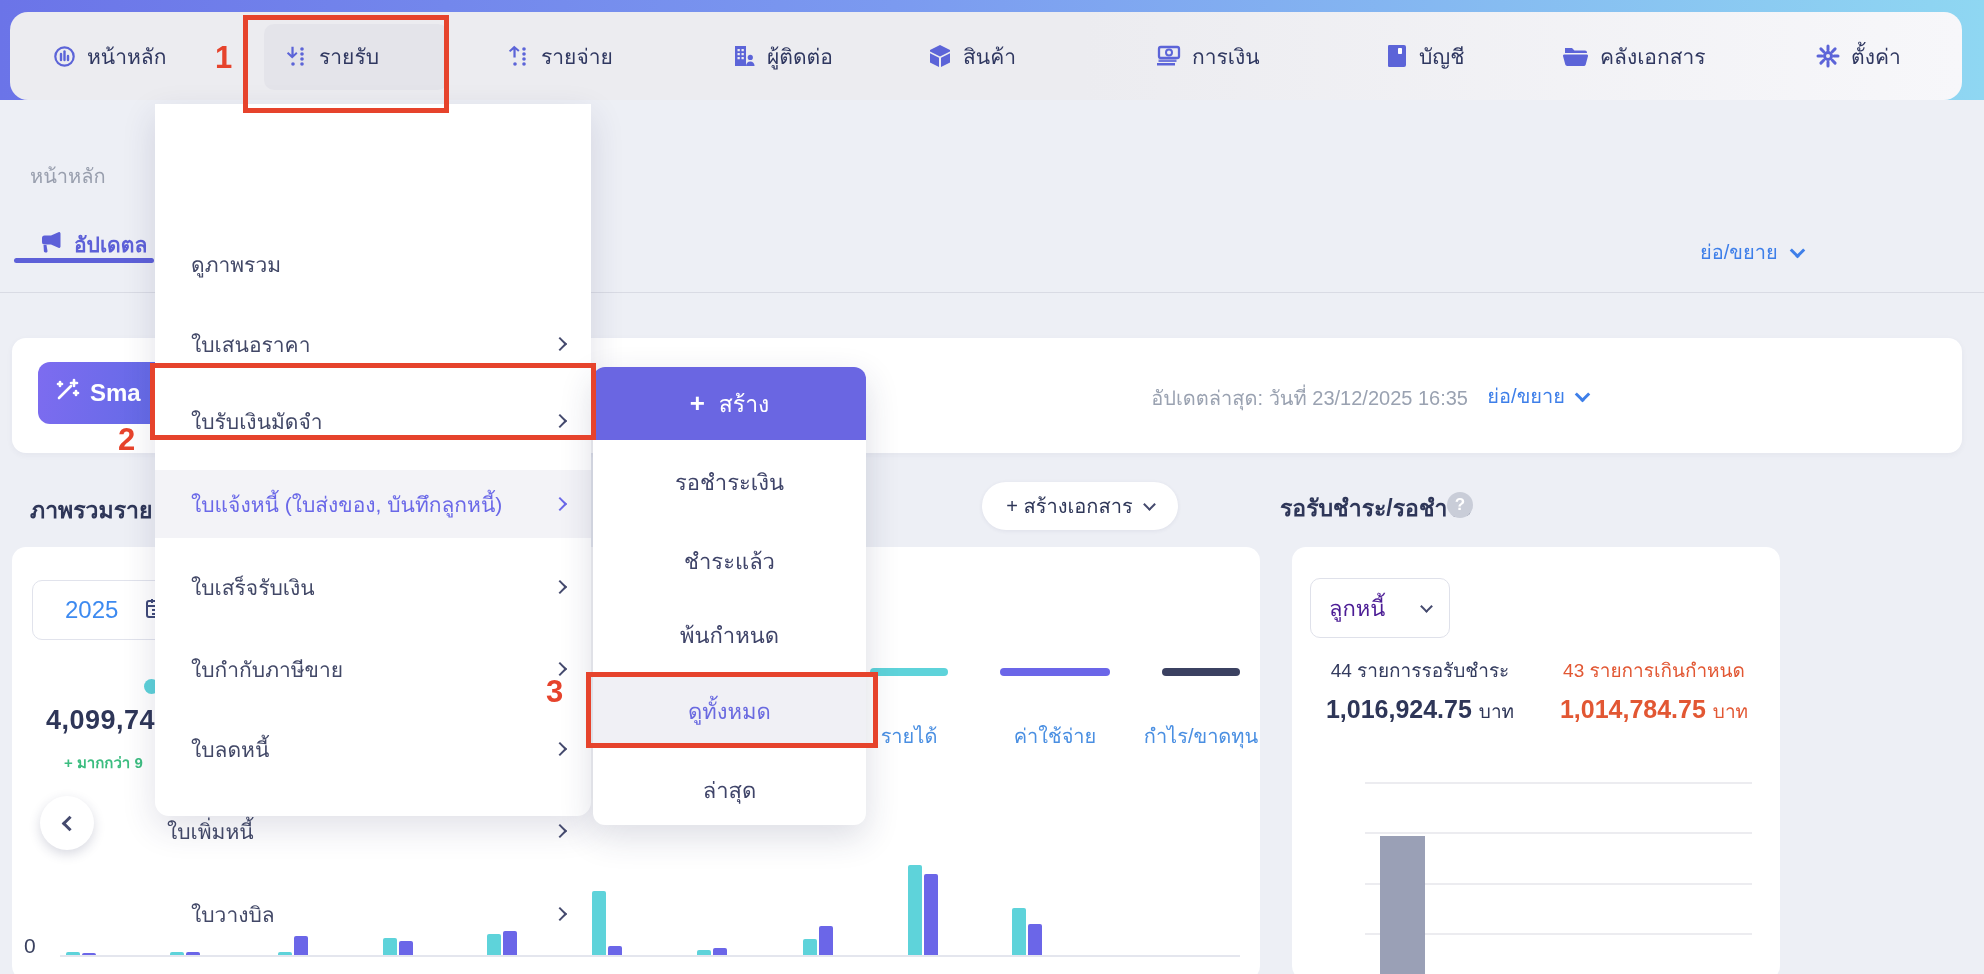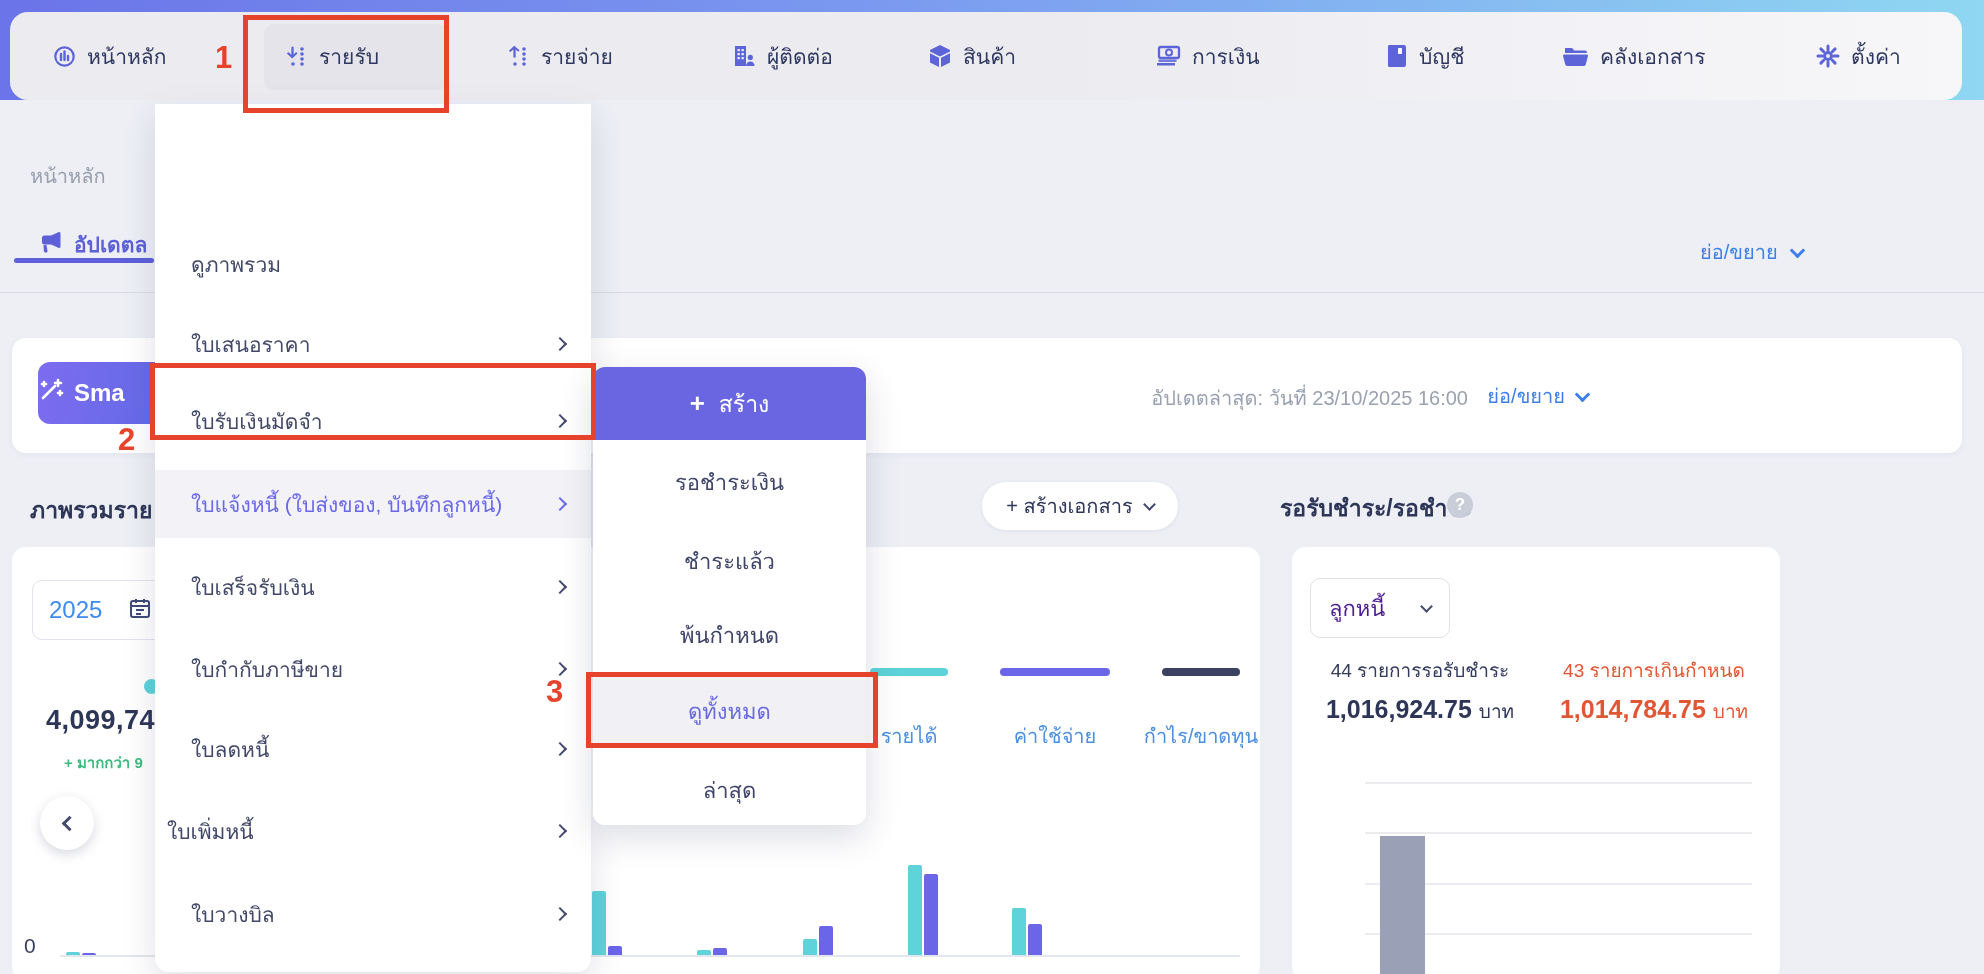--- a/index.html
+++ b/index.html
@@ -29,34 +29,34 @@
   #top-expand { position:absolute; left:1700px; top:236px; display:flex; gap:14px;
     align-items:center; color:#3e7fe9; font-size:20px; cursor:pointer; }
   #tab-divider { position:absolute; left:0; top:292px; width:1984px; height:1px;
     background:#d9dbe4; }
 
   
   #smart-card { position:absolute; left:12px; top:338px; width:1950px; height:115px;
     background:#ffffff; border-radius:14px; box-shadow:0 2px 6px rgba(50,55,100,.05); }
   #smart-badge { position:absolute; left:26px; top:24px; width:140px; height:62px;
     border-radius:12px; background:linear-gradient(100deg,#7d6cf0,#5f6ae4);
-    display:flex; align-items:center; gap:10px; overflow:hidden;
+    display:flex; align-items:center; gap:10px; padding-left:16px; overflow:hidden;
     color:#fff; font-weight:bold; font-size:24px; }
   #smart-date { position:absolute; right:494px; top:44px; font-size:20px; color:#9aa2b1; }
   #smart-expand { position:absolute; right:374px; top:42px; display:flex; gap:12px;
     align-items:center; color:#3e7fe9; font-size:20px; cursor:pointer; }
 
   
   #overview-title { position:absolute; left:30px; top:492px; font-size:23px;
     font-weight:bold; color:#2e3658; }
   #overview-card { position:absolute; left:12px; top:547px; width:1248px; height:433px;
     background:#fff; border-radius:14px; }
   #year-box { position:absolute; left:20px; top:33px; width:190px; height:60px;
     border:1px solid #e1e3ec; border-radius:10px; background:#fff; display:flex;
-    align-items:center; gap:26px; padding-left:16px; cursor:pointer; }
+    align-items:center; gap:26px; padding-left:32px; cursor:pointer; }
   #year-box .year { color:#3d8af0; font-size:24px; }
   #rev-dot { position:absolute; left:132px; top:132px; width:15px; height:15px;
     border-radius:50%; background:#5ed3da; }
   #rev-value { position:absolute; left:34px; top:158px; font-size:27px; font-weight:bold;
     color:#2e3658; letter-spacing:.5px; }
   #rev-growth { position:absolute; left:52px; top:204px; font-size:15px; color:#3cbd80;
     font-weight:bold; }
   #back-btn { position:absolute; left:40px; top:796px; width:54px; height:54px;
     border-radius:50%; background:#fff; box-shadow:0 4px 12px rgba(40,45,90,.18);
     display:flex; align-items:center; justify-content:center; cursor:pointer; z-index:5; }
@@ -95,21 +95,21 @@
   #debtor-box .val { color:#4c1d95; font-size:22px; }
   .pend-col { position:absolute; top:108px; width:220px; text-align:center; }
   .pend-count { font-size:19px; color:#333b5e; }
   .pend-amt { margin-top:10px; font-size:25px; font-weight:bold; color:#2e3658; }
   .pend-amt .unit { font-size:19px; font-weight:normal; }
   .pend-col.overdue .pend-count, .pend-col.overdue .pend-amt { color:#e25733; }
   .gridline { position:absolute; left:73px; width:387px; height:2px; background:#ececf0; }
   #mini-bar { position:absolute; left:88px; width:45px; bottom:0; background:#9aa0b6; }
 
   
-  #dropdown { position:absolute; left:155px; top:104px; width:436px; height:868px;
+  #dropdown { position:absolute; left:155px; top:104px; width:436px; height:712px;
     background:#fff; border-radius:0 0 14px 14px;
     box-shadow:0 12px 34px rgba(40,45,90,.14); z-index:10; }
   .dd-item { position:absolute; left:0; width:436px; height:68px; display:flex;
     align-items:center; padding:0 26px 0 36px; font-size:21px; color:#424867;
     cursor:pointer; justify-content:space-between; }
   .dd-item.hl { background:#f3f3f7; color:#6a68e8; }
   .dd-item.hl .chev { border-color:#6a68e8; }
   .dd-item .lbl { display:flex; align-items:center; gap:14px; }
 
   
@@ -288,21 +288,21 @@
               <line x1="17" y2="6" x2="23" y1="6"></line>
               <line x1="6" y1="5" x2="6" y2="9"></line>
               <line x1="4" y1="7" x2="8" y2="7"></line>
               <line x1="22" y1="14" x2="22" y2="18"></line>
               <line x1="20" y1="16" x2="24" y2="16"></line>
             </g>
           </svg>
       </span>
       <span>Sma</span>
     </div>
-    <div id="smart-date">อัปเดตล่าสุด: วันที่ 23/10/2025 16:00</div>
+    <div id="smart-date">อัปเดตล่าสุด: วันที่ 23/12/2025 16:35</div>
     <div id="smart-expand">
       <span>ย่อ/ขยาย</span>
       <span class="chev down blue"></span>
     </div>
   </div>
 
   <div id="overview-title">ภาพรวมราย</div>
   <div id="overview-card">
     <div id="year-box">
       <span class="year">2025</span>

